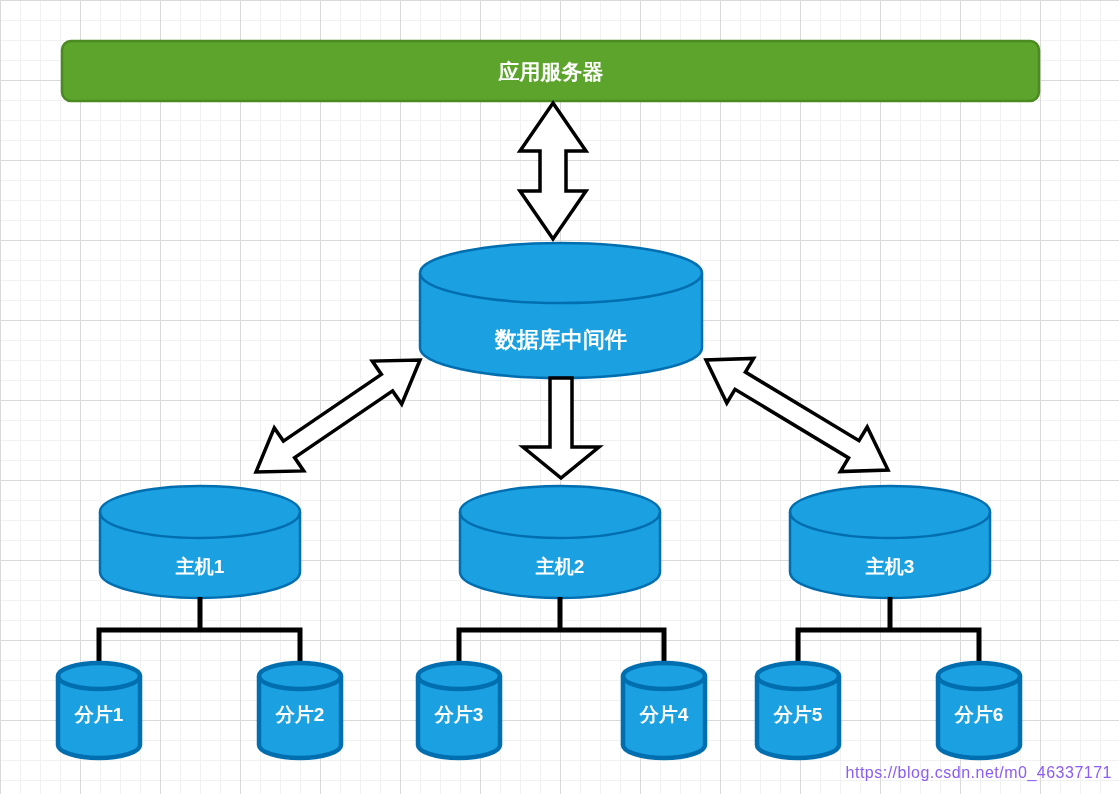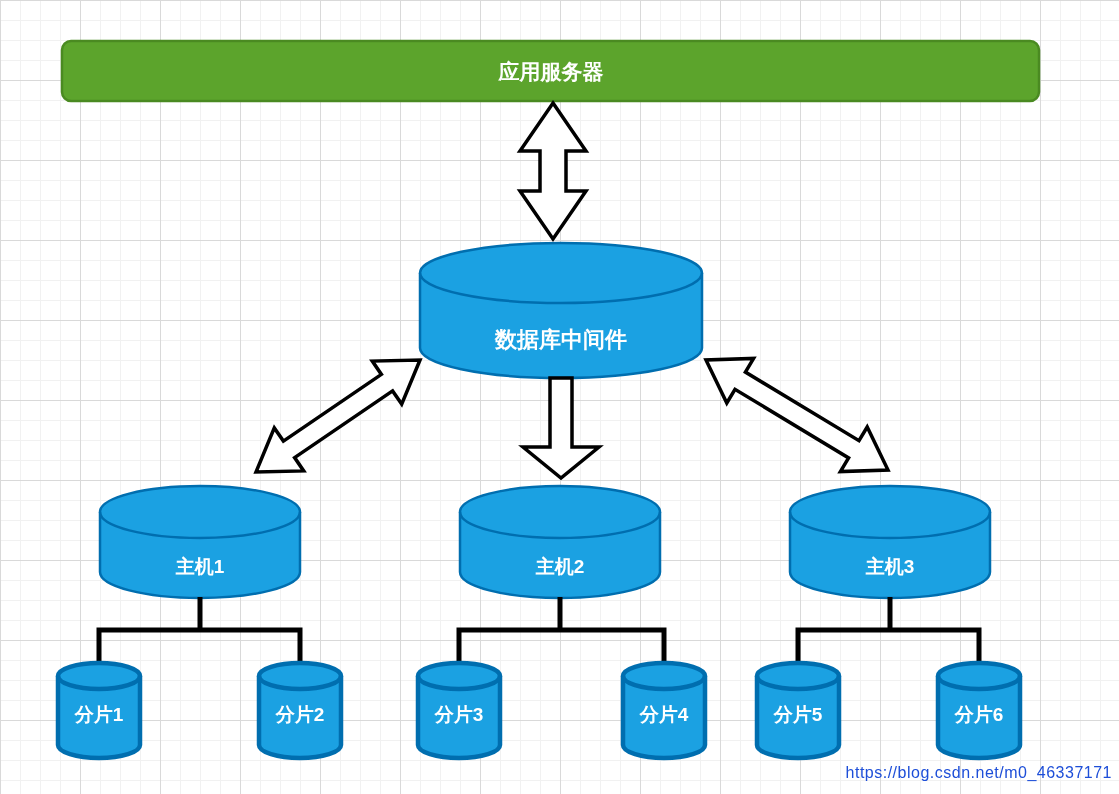--- a/index.html
+++ b/index.html
@@ -33,21 +33,21 @@
   .cyl-body-lg { stroke-width: 2.5; }
   .cyl-lid-lg  { fill: none; stroke-width: 2.5; }
   .cyl-body-sm { stroke-width: 4.5; }
   .cyl-lid-sm  { fill: none; stroke-width: 4.5; }
   .arrow { stroke-width: 3.5; stroke-linejoin: miter; }
   .connector { fill: none; stroke-width: 5; }
   .watermark {
     position: absolute;
     right: 7px; bottom: 12px;
     font-size: 16px;
-    color: #1d4ed8;
+    color: #8b5cf6;
     letter-spacing: 0.5px;
   }
 </style>
 </head>
 <body>
 
 <div class="grid-bg"></div>
 
 <svg class="diagram" width="1119" height="794" viewBox="0 0 1119 794">
 

